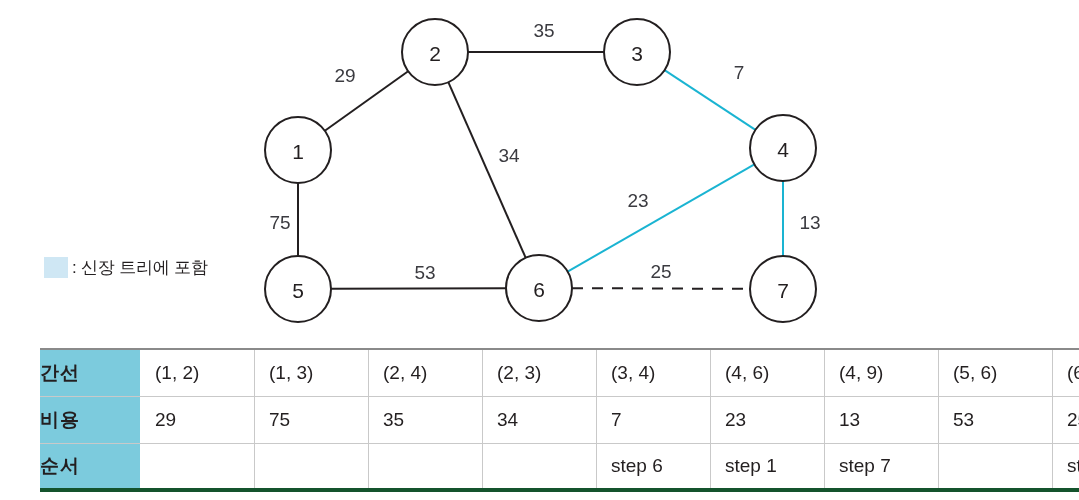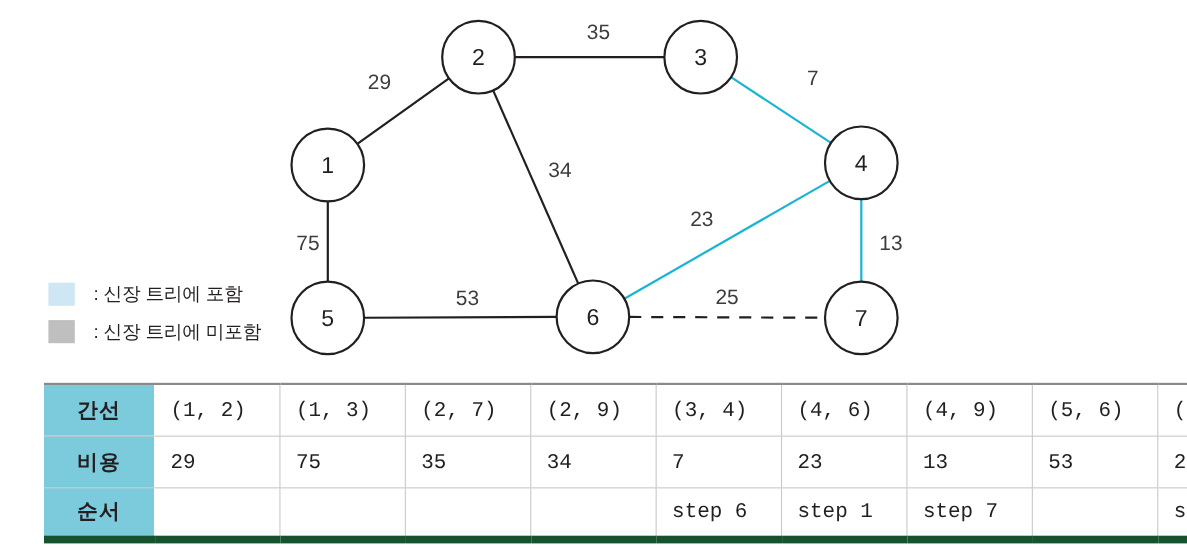--- a/index.html
+++ b/index.html
@@ -73,21 +73,21 @@
     height: 34px;
   }
   .legend-swatch {
     width: 24px;
     height: 21px;
     flex: 0 0 auto;
   }
   .legend-swatch.included { background: #cfe7f4; }
   .legend-swatch.excluded { background: #bfbfbf; }
   .legend-text {
-    margin-left: 17px;
+    margin-left: 4px;
     font-size: 17px;
     color: #231f20;
     white-space: nowrap;
     letter-spacing: -0.2px;
   }
 
   
   #cost-table {
     position: absolute;
     left: 40px;
@@ -100,33 +100,32 @@
   #cost-table td {
     border: 1px solid #c9c9c9;
     padding: 0 0 0 14px;
     font-size: 19px;
     color: #231f20;
     vertical-align: middle;
     background: #ffffff;
     white-space: nowrap;
   }
   #cost-table tr:first-child td { border-top: 2px solid #8a8a8a; }
-  #cost-table tr:last-child td { border-bottom: 7px solid #14532d; }
+  #cost-table tr:last-child td { border-bottom: 4px solid #14532d; }
   #cost-table td.head {
     width: 100px;
     background: #7ccbdd;
     border-left: none;
     border-right: 1px solid #ffffff;
     font-weight: bold;
-    text-align: center;
     padding: 0;
     letter-spacing: 1px;
   }
   #cost-table tr:first-child td.head { border-top: 2px solid #8a8a8a; }
-  #cost-table td.data { width: 99px; font-family: Liberation Mono, monospace; }
+  #cost-table td.data { width: 99px; }
   #cost-table td.last { border-right: none; }
   .c-tree { color: #1ab4d2; margin-left: 16px; }
   .c-plain { color: #231f20; }
   .c-dim { color: #8c8c8c; }
 </style>
 </head>
 <body>
 
 <div id="graph-area">
   <svg id="graph-svg" width="1079" height="340" viewBox="0 0 1079 340">
@@ -163,34 +162,30 @@
       <circle cx="783" cy="289" r="33" class="node-circle"></circle>
       <text x="783" y="290" class="node-label">7</text>
     </svg>
 </div>
 
 <div id="legend">
   <div class="legend-row">
     <span class="legend-swatch included"></span>
     <span class="legend-text">: 신장 트리에 포함</span>
   </div>
-  <div class="legend-row">
-    <span class="legend-swatch excluded"></span>
-    <span class="legend-text">: 신장 트리에 미포함</span>
-  </div>
 </div>
 
 <table id="cost-table">
   <tbody>
     <tr>
       <td class="head">간선</td>
     <td class="data c-plain">(1, 2)</td>
         <td class="data c-plain">(1, 3)</td>
-        <td class="data c-plain">(2, 7)</td>
-        <td class="data c-plain">(2, 9)</td>
+        <td class="data c-plain">(2, 4)</td>
+        <td class="data c-plain">(2, 3)</td>
         <td class="data c-tree">(3, 4)</td>
         <td class="data c-tree">(4, 6)</td>
         <td class="data c-tree">(4, 9)</td>
         <td class="data c-plain">(5, 6)</td>
         <td class="data c-dim last">(6, 7)</td>
       </tr>
     <tr>
       <td class="head">비용</td>
     <td class="data c-plain">29</td>
         <td class="data c-plain">75</td>

